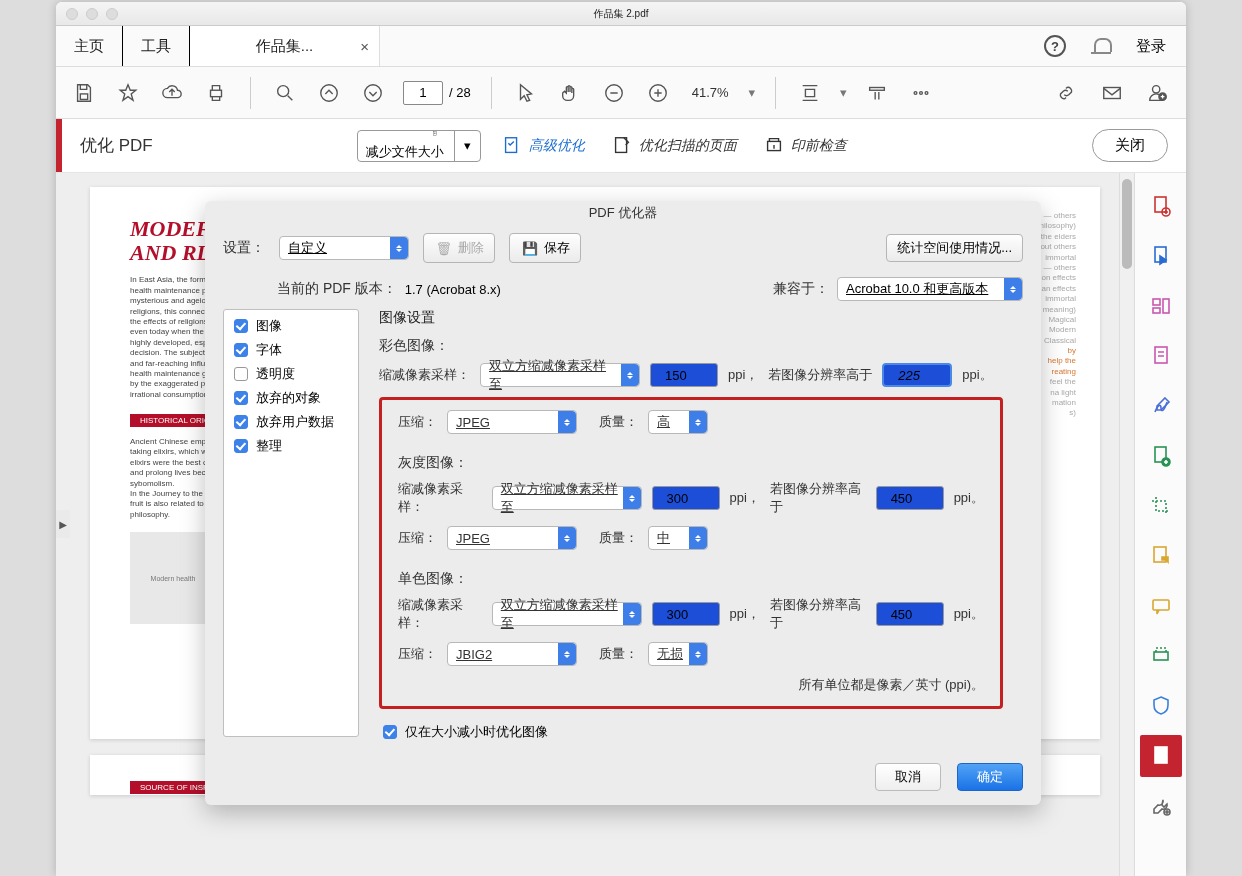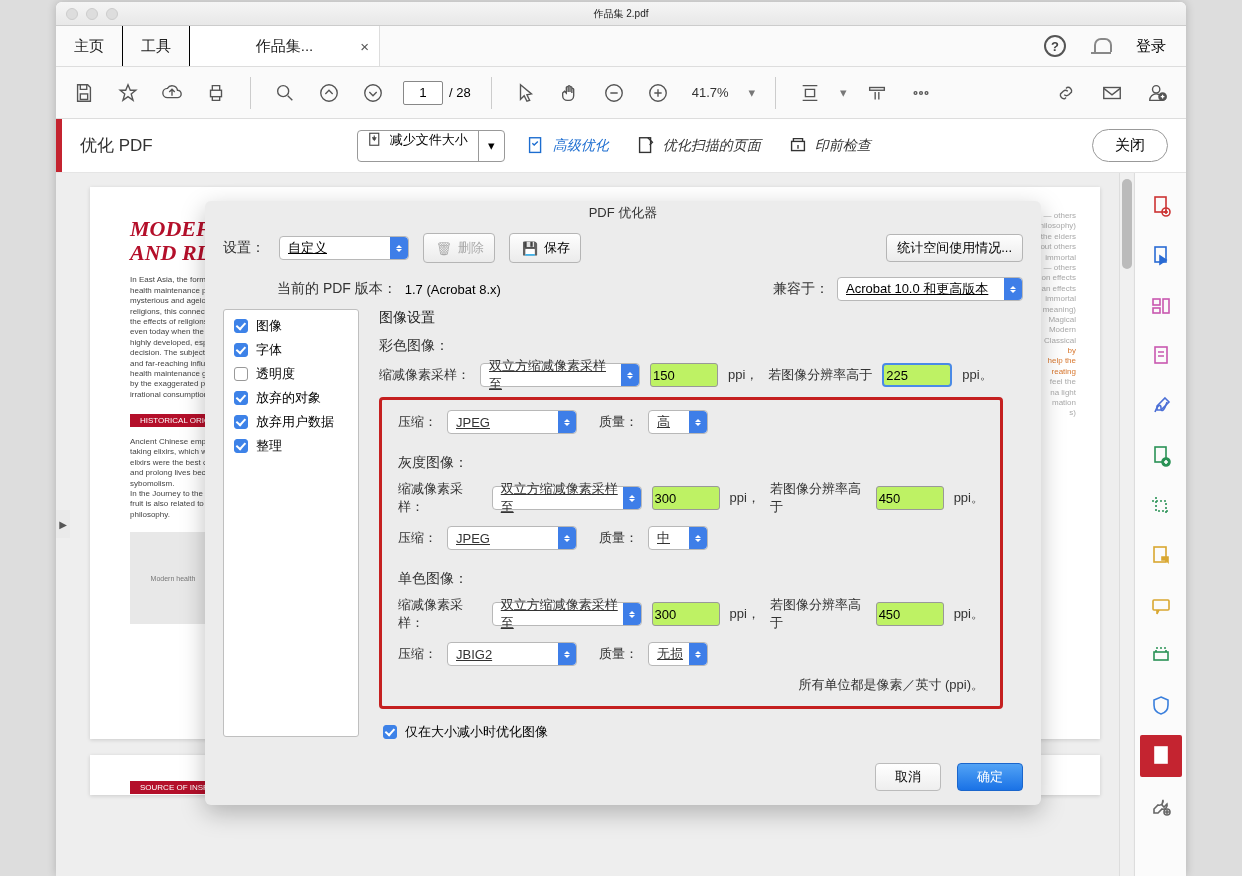--- a/index.html
+++ b/index.html
@@ -25,21 +25,21 @@
 .tb-icon { width:28px; height:28px; display:flex; align-items:center; justify-content:center; color:#555; }
 .tb-icon svg { width:22px; height:22px; stroke:#555; fill:none; stroke-width:1.5; }
 .pagebox { display:flex; align-items:center; gap:6px; }
 .pagebox input { width:40px; height:24px; text-align:center; border:1px solid #888; border-radius:2px; background:#fff;}
 .zoomtxt { color:#333; padding:0 4px;}
 .tb-right { margin-left:auto; display:flex; gap:18px; }
 .toolsbar { height: 54px; background:#fff; border-bottom:1px solid #e5e5e5; display:flex; align-items:center; padding:0 18px; gap:14px; position:relative;}
 .redaccent { position:absolute; left:0; top:0; width:6px; height:100%; background:#c42430;}
 .tbl-title { font-size:17px; color:#333; font-weight:500; margin-left:6px;}
 .btn-split { margin-left:190px; display:flex; border:1px solid #999; border-radius:4px; overflow:hidden; height:32px; align-items:stretch;}
-.btn-split .l { display:flex;align-items:flex-start;padding:0 10px 0 8px; gap:6px;}
+.btn-split .l { display:flex;align-items:flex-end;padding:0 10px 0 8px; gap:6px;flex-direction:column;}
 .btn-split .r { border-left:1px solid #999; width:26px; display:flex;align-items:center;justify-content:center;}
 .btn-split svg { width:18px;height:18px;stroke:#444;fill:none;stroke-width:1.5;}
 .tbtn { display:flex; align-items:center; gap:6px; padding:0 6px; color:#333; font-size:14px;font-style:italic;}
 .tbtn.blue { color:#1c6dd0; font-weight:500;}
 .tbtn svg { width:22px;height:22px;stroke:currentColor;fill:none;stroke-width:1.5;}
 .closebtn { margin-left:auto; border:1px solid #999; border-radius:18px; padding:6px 22px; font-size:15px;}
 .workspace { flex:1; display:flex; background:#eee; position:relative; overflow:hidden;}
 .docarea { flex:1; overflow:auto; padding:14px 20px; position:relative;}
 .page { background:#fff; width:1010px; height:552px; margin:0 auto 16px auto; padding:30px 40px; box-shadow:0 1px 4px rgba(0,0,0,0.15); position:relative; overflow:hidden;}
 .page h1 { color:#b40f2a; font-style:italic; font-weight:800; font-size:22px; line-height:1.1; font-family:Georgia,serif;}
@@ -76,22 +76,22 @@
 .catlist { width:136px; background:#fff; border:1px solid #bfbfbf; border-radius:3px; height:428px; padding:4px 0;}
 .catitem { display:flex; align-items:center; gap:8px; padding:3px 10px; font-size:13px;}
 .chk { width:14px;height:14px; border-radius:3px; border:1px solid #999; display:flex;align-items:center;justify-content:center;}
 .chk.on { background:#3d82e8; border-color:#3d82e8;}
 .chk.on::after{content:'';width:4px;height:7px;border:solid #fff;border-width:0 2px 2px 0;transform:rotate(42deg) translate(-1px,-1px);}
 .settings { flex:1; padding:0 20px;}
 .settings .shead { font-size:14px; margin-bottom:10px; color:#222;}
 .sgroup { border:3px solid #c52020; border-radius:4px; padding:10px 16px 12px 16px; margin-top:6px;}
 .subhead { font-size:14px; color:#333; margin:4px 0 8px 0;}
 .srow { display:flex; align-items:center; gap:10px; margin-bottom:10px; font-size:13px; color:#333;}
-.txtin { height:24px; border:1px solid #999; border-radius:3px; padding:0 2px; background:#bef264; text-align:left; font-size:13px;}
-.txtin.focus{ border:2px solid #4a8ae6; border-radius:4px; outline:none;}
+.txtin { height:24px; border:1px solid #999; border-radius:3px; padding:0 14px; background:#1d4ed8; text-align:left; font-size:13px;}
+.txtin.focus{ border:2px solid #4a8ae6; border-radius:4px; outline:none;font-style:italic;}
 .srow .sel110{width:160px;}
 .srow .sel80{width:106px;}
 .srow .sel56{width:60px;}
 .unitsnote { text-align:right; font-size:13px; color:#333; margin-top:4px;}
 .optline { display:flex; align-items:center; gap:8px; margin:14px 0 0 4px; font-size:13px;}
 .footer { display:flex; justify-content:flex-end; gap:16px; padding:10px 18px 14px;}
 .fbtn { min-width:66px; text-align:center; padding:4px 14px; border-radius:4px; font-size:13px; border:1px solid #bbb; background:linear-gradient(#fff,#eee);}
 .fbtn.primary { background:linear-gradient(#52a3f5,#1a72e6); color:#fff; border-color:#1a66cc;}
 .iconbox{width:20px;height:20px;display:inline-flex;align-items:center;justify-content:center;}
 </style>

